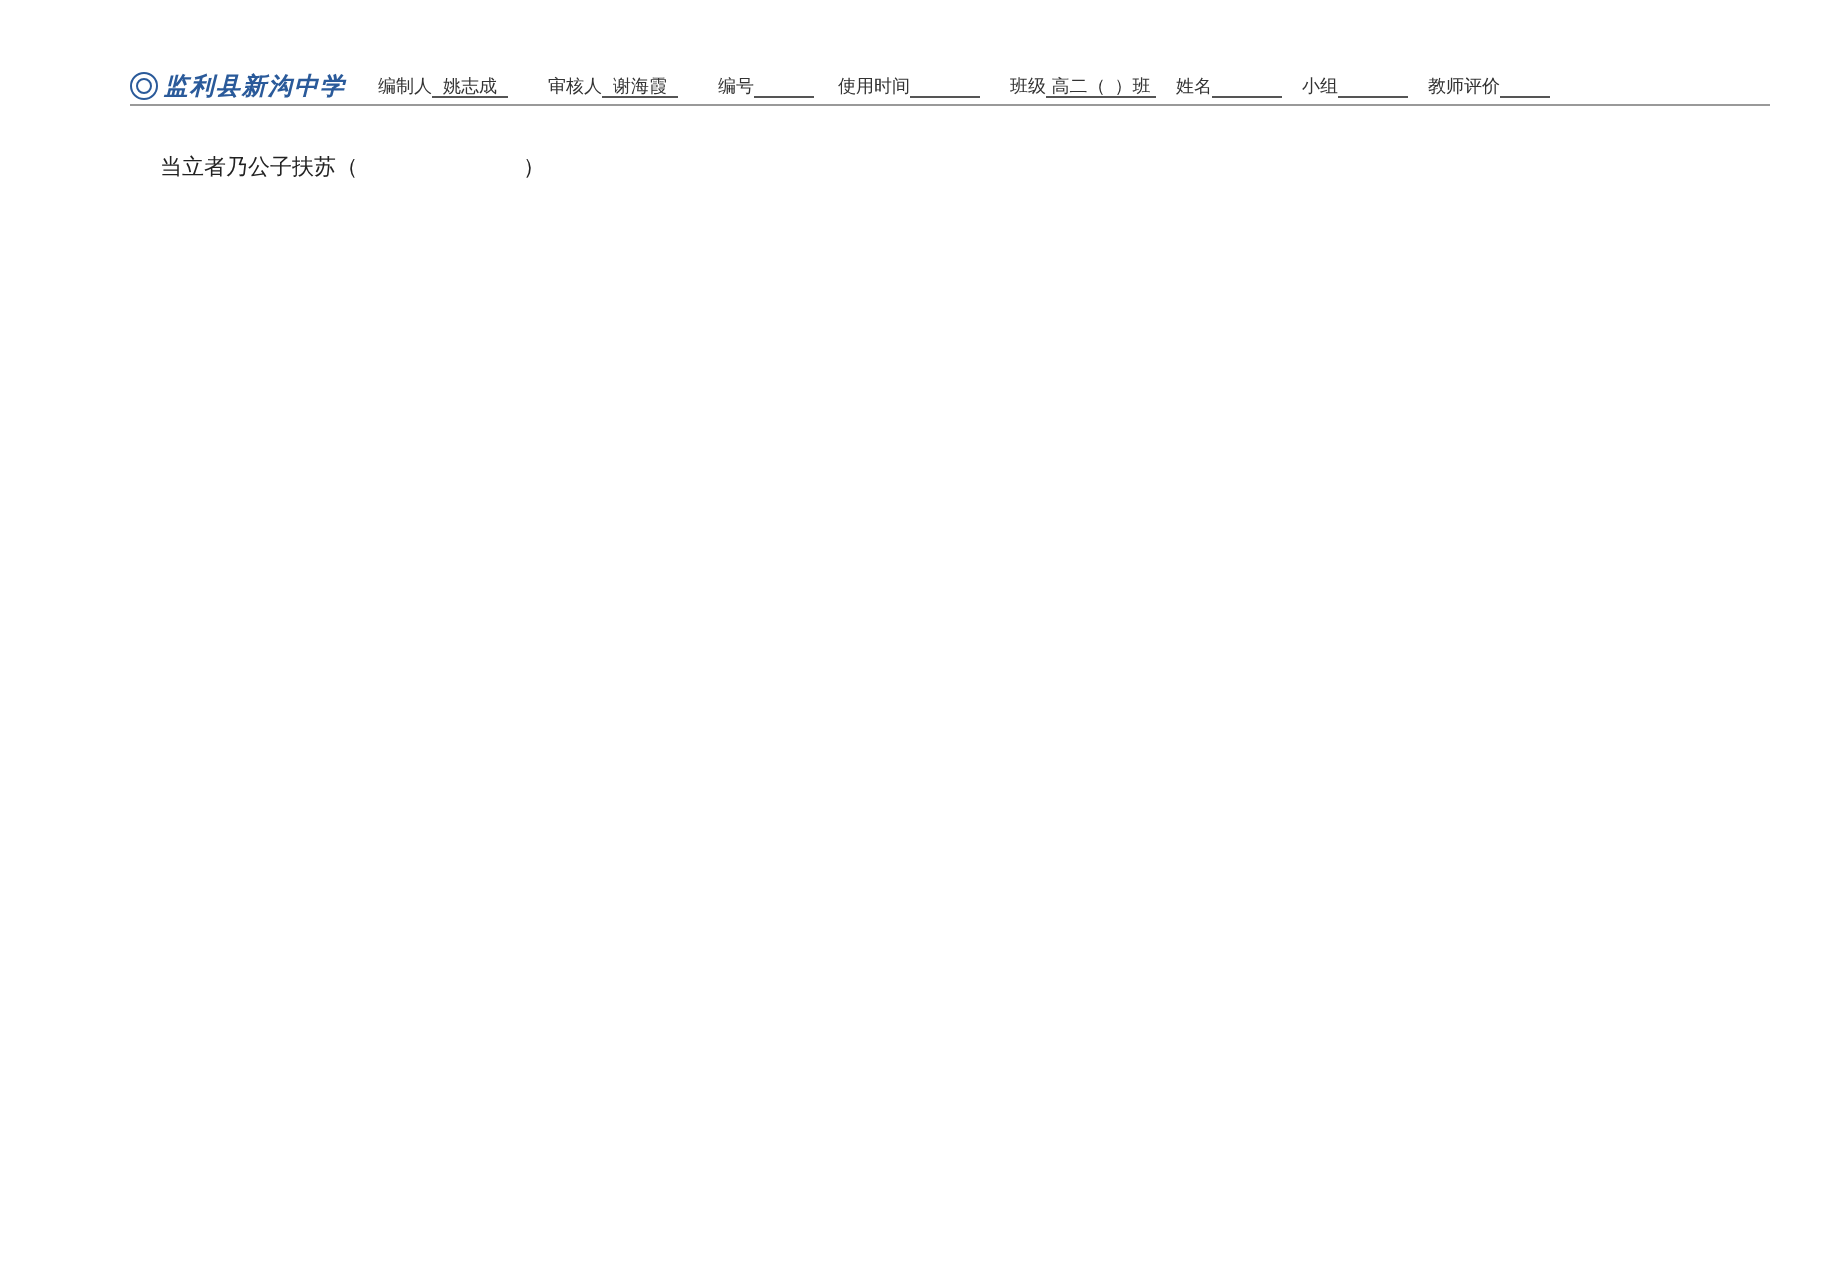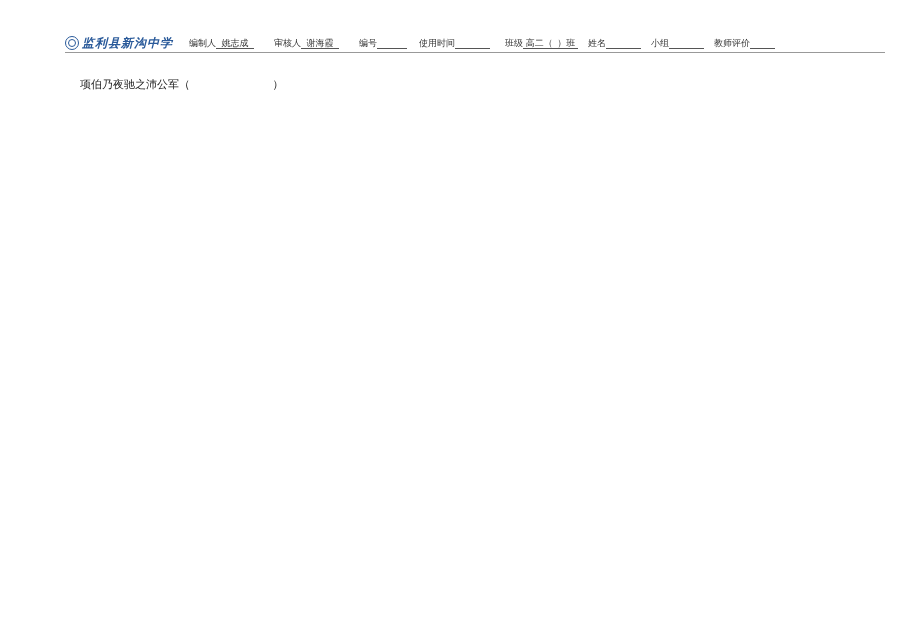--- a/index.html
+++ b/index.html
@@ -125,14 +125,14 @@
   <span class="header-text">小组</span>
   <span class="underline-field" style="min-width:35px"></span>
   <span class="gap" style="width:10px"></span>
   <span class="header-text">教师评价</span>
   <span class="underline-field" style="min-width:25px"></span>
 </div>
 
 <div class="header-divider"></div>
 
 <div class="content">
-  <div class="content-line"><span>项伯乃夜驰之沛公军（</span><span>                              </span><span>）</span></div>
+  <div class="content-line"><span>当立者乃公子扶苏（</span><span>                              </span><span>）</span></div>
 </div>
 
 </body></html>

